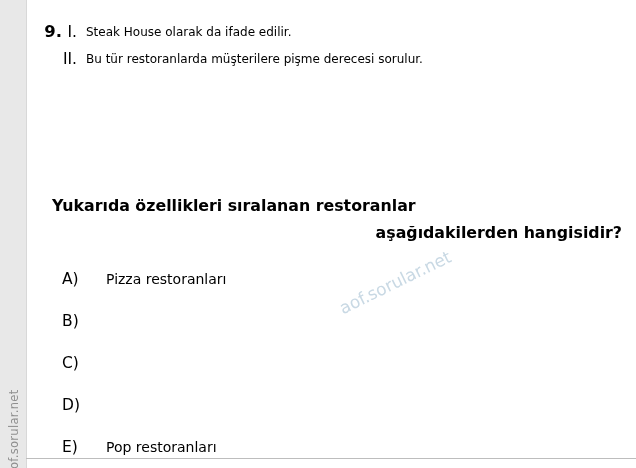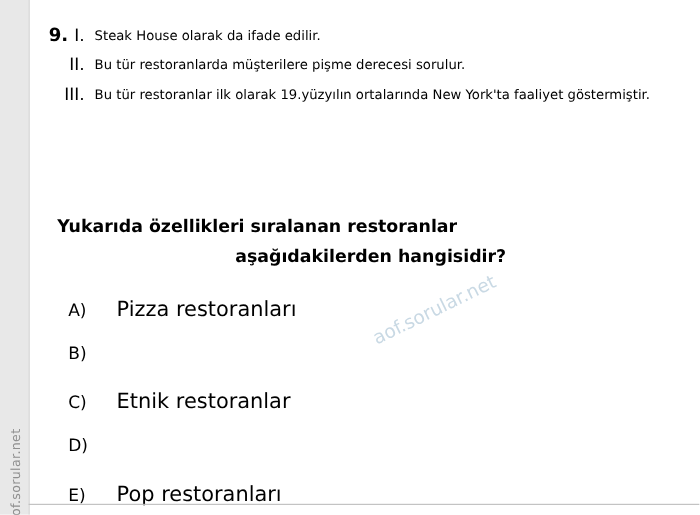--- a/index.html
+++ b/index.html
@@ -110,42 +110,42 @@
     left: 26px;
     top: 192px;
     width: 570px;
     font-size: 15.8px;
     font-weight: bold;
     line-height: 27px;
     text-align: justify;
     font-family: "DejaVu Sans", sans-serif;
   }
   .prompt .last {
-    text-align: center;
+    text-align: right;
   }
 
   .options {
     position: absolute;
     left: 36px;
     top: 270px;
     width: 560px;
   }
   .option-row {
     display: flex;
     align-items: baseline;
     height: 42px;
   }
   .option-letter {
     width: 44px;
     flex: 0 0 44px;
     font-size: 15.5px;
     font-family: "DejaVu Sans", sans-serif;
   }
   .option-text {
-    font-size: 19px;
+    font-size: 14px;
     font-family: "DejaVu Sans", sans-serif;
   }
 
   .bottom-rule {
     position: absolute;
     left: 26px;
     right: 0;
     bottom: 9px;
     height: 1px;
     background: #bdbdbd;
@@ -164,42 +164,37 @@
 
   <div class="stem">
     <div class="roman-row">
       <div class="roman-label">I.</div>
       <div class="roman-text">Steak House olarak da ifade edilir.</div>
     </div>
     <div class="roman-row">
       <div class="roman-label">II.</div>
       <div class="roman-text">Bu tür restoranlarda müşterilere pişme derecesi sorulur.</div>
     </div>
-    <div class="roman-row">
-      <div class="roman-label">III.</div>
-      <div class="roman-text">Bu tür restoranlar ilk olarak 19.yüzyılın ortalarında New York'ta faaliyet göstermiştir.</div>
-    </div>
   </div>
 
   <div class="prompt">
     <div>Yukarıda özellikleri sıralanan restoranlar</div>
     <div class="last">aşağıdakilerden hangisidir?</div>
   </div>
 
   <div class="options">
     <div class="option-row">
       <div class="option-letter">A)</div>
       <div class="option-text">Pizza restoranları</div>
     </div>
     <div class="option-row">
       <div class="option-letter">B)</div>
     </div>
     <div class="option-row">
       <div class="option-letter">C)</div>
-      <div class="option-text">Etnik restoranlar</div>
     </div>
     <div class="option-row">
       <div class="option-letter">D)</div>
     </div>
     <div class="option-row">
       <div class="option-letter">E)</div>
       <div class="option-text">Pop restoranları</div>
     </div>
   </div>
 

